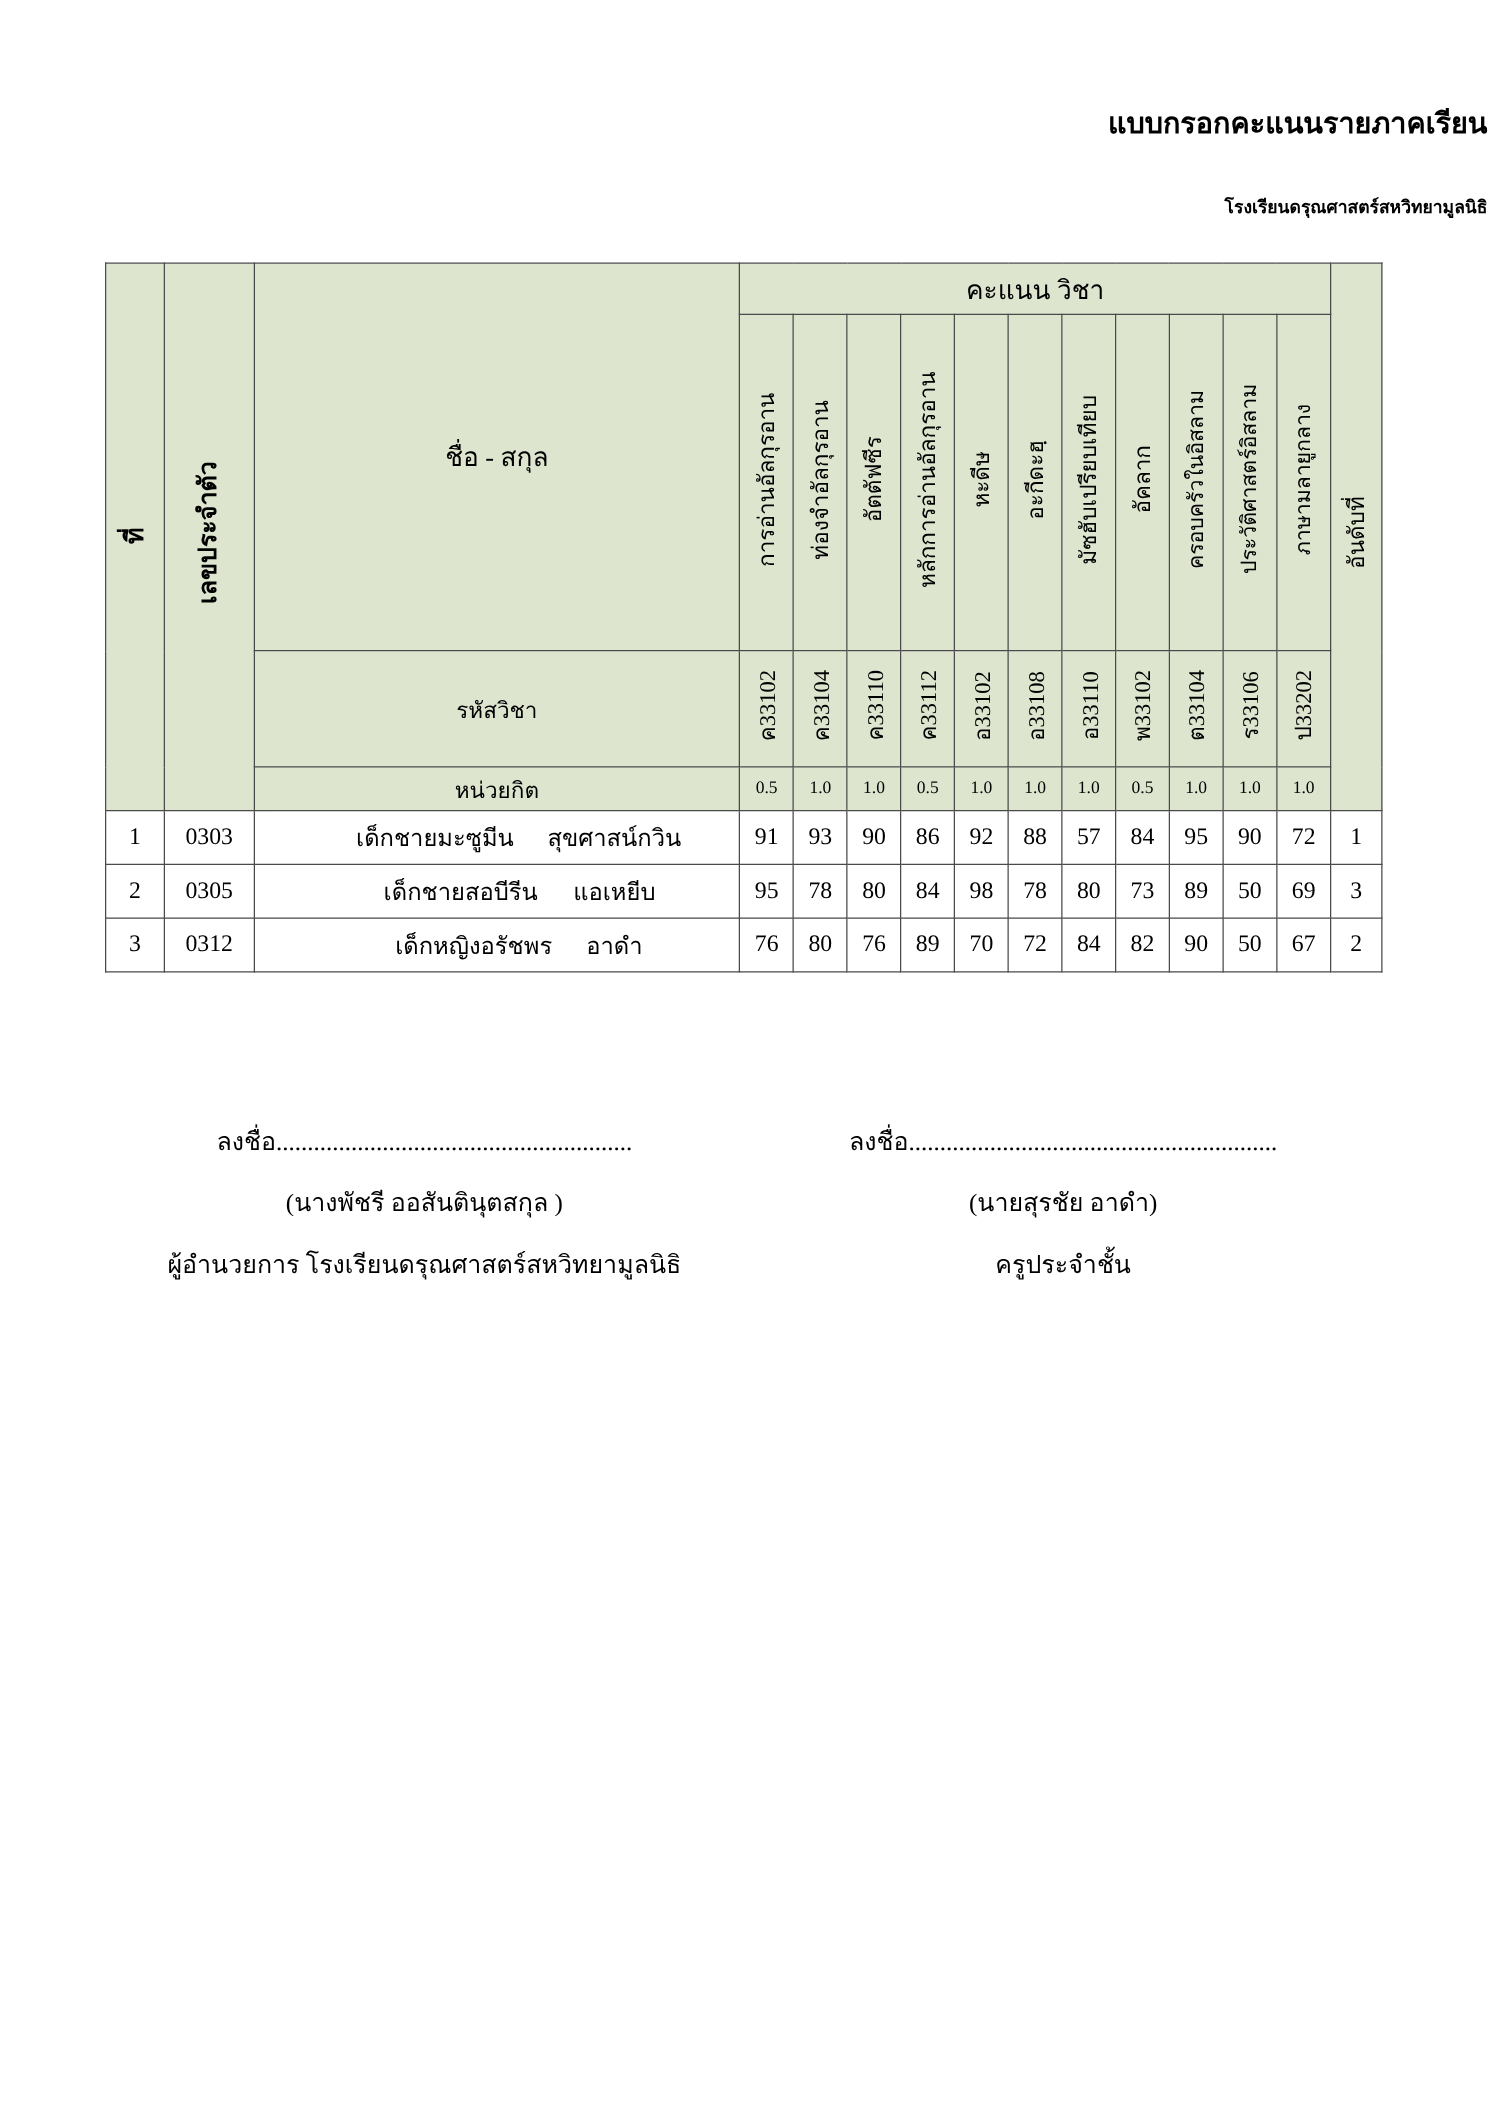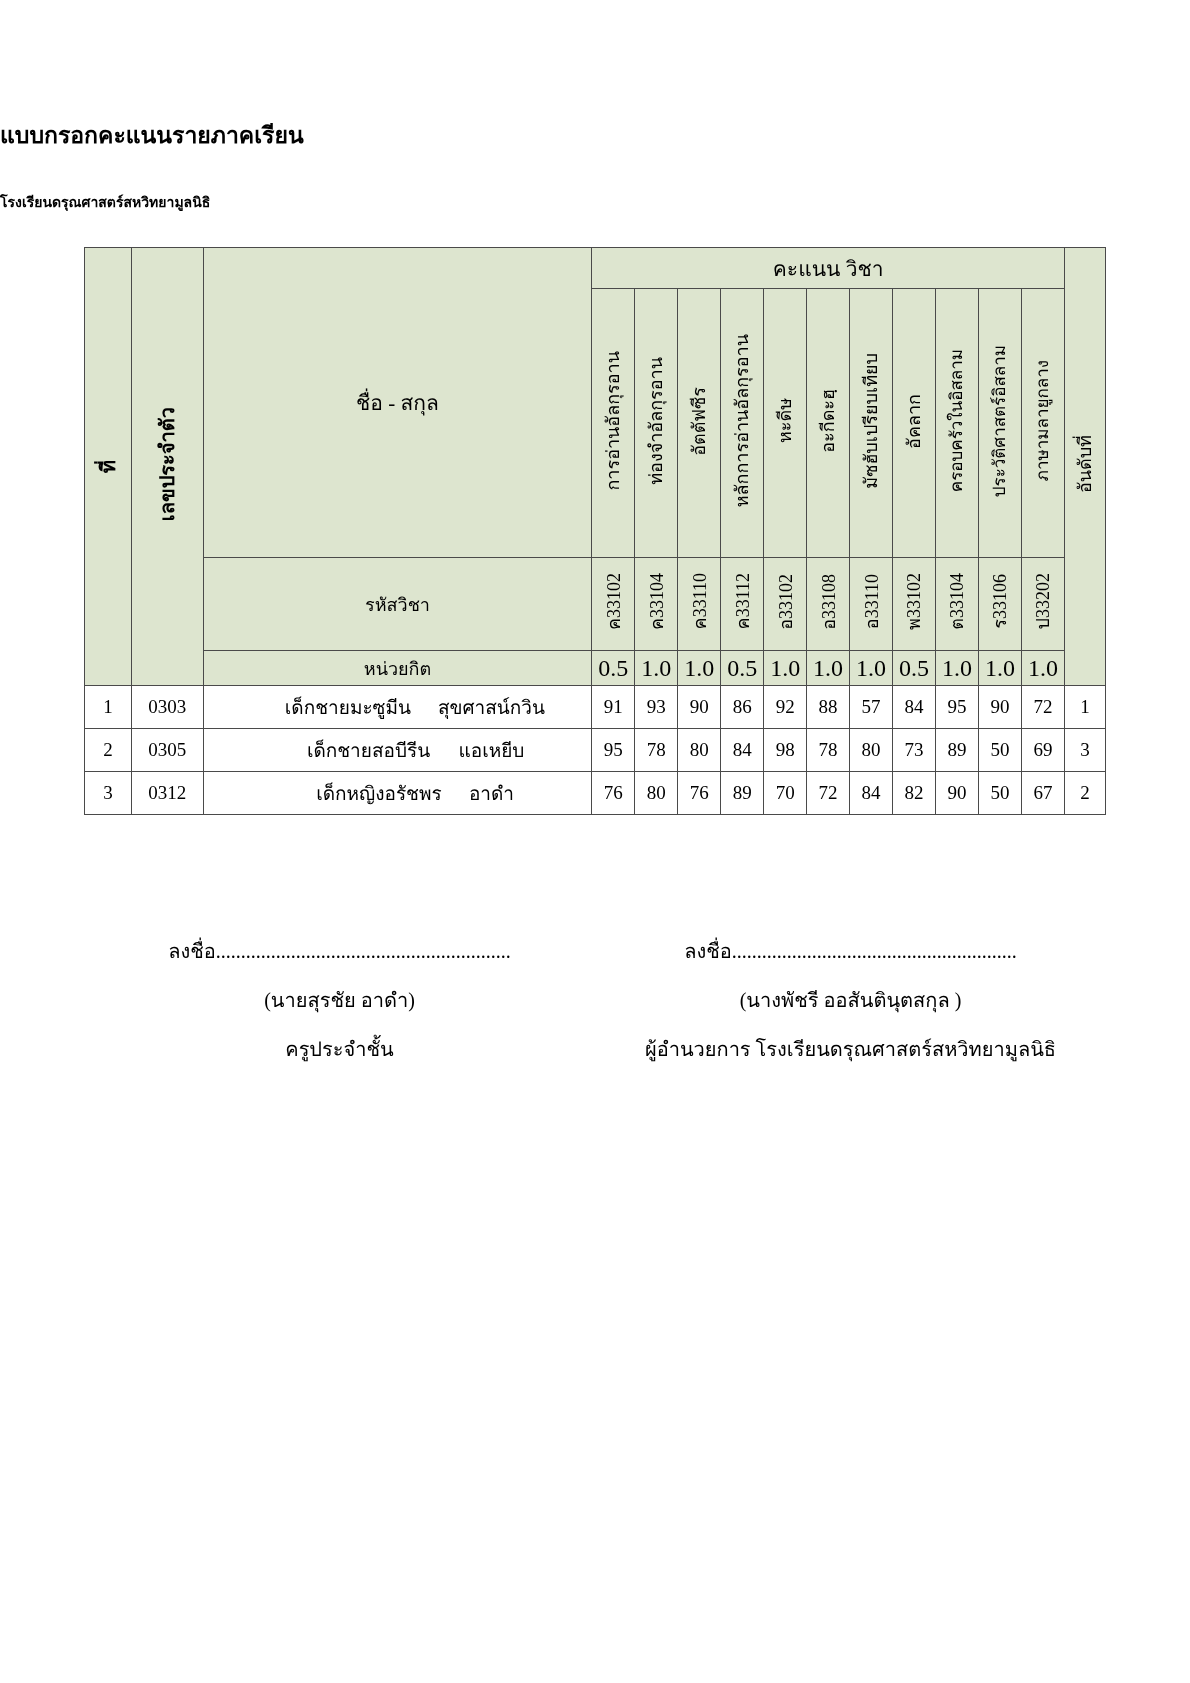--- a/index.html
+++ b/index.html
@@ -15,22 +15,22 @@
     position: relative;
   }
   .page {
     width: 1190px;
     height: 1683px;
     box-sizing: border-box;
     padding: 0;
     position: relative;
   }
   .titles {
-    text-align: left;
-    padding-top: 117px;
+    text-align: right;
+    padding-top: 80px;
   }
   .title-main {
     font-size: 23px;
     font-weight: bold;
     letter-spacing: 0px;
   }
   .title-sub {
     font-size: 22px;
     font-weight: bold;
     margin-top: 42px;
@@ -108,21 +108,21 @@
   }
   .code-cell .code-inner {
     writing-mode: vertical-rl;
     transform: rotate(180deg);
     white-space: nowrap;
     display: inline-block;
     font-size: 18px;
   }
   .credit-cell {
     background: #dde5cf;
-    font-size: 24px;
+    font-size: 14px;
     height: 34px;
     margin-top: 45px;
   }
   .row-label {
     background: #dde5cf;
     font-size: 18px;
     font-weight: bold;
   }
   .data-row td {
     height: 42px;
@@ -307,24 +307,24 @@
         <td>50</td>
         <td>67</td>
         <td>2</td>
       </tr>
     </tbody>
       </table>
   </div>
 
   <div class="sign-area">
     <div class="sign-col">
+      <div class="line1">ลงชื่อ.........................................................</div>
+      <div class="line2">(นางพัชรี     ออสันตินุตสกุล )</div>
+      <div class="line3">ผู้อำนวยการ โรงเรียนดรุณศาสตร์สหวิทยามูลนิธิ</div>
+    </div>
+    <div class="sign-col">
       <div class="line1">ลงชื่อ...........................................................</div>
       <div class="line2">(นายสุรชัย  อาดำ)</div>
       <div class="line3">ครูประจำชั้น</div>
     </div>
-    <div class="sign-col">
-      <div class="line1">ลงชื่อ.........................................................</div>
-      <div class="line2">(นางพัชรี     ออสันตินุตสกุล )</div>
-      <div class="line3">ผู้อำนวยการ โรงเรียนดรุณศาสตร์สหวิทยามูลนิธิ</div>
-    </div>
   </div>
 
 </div>
 
 </body></html>

